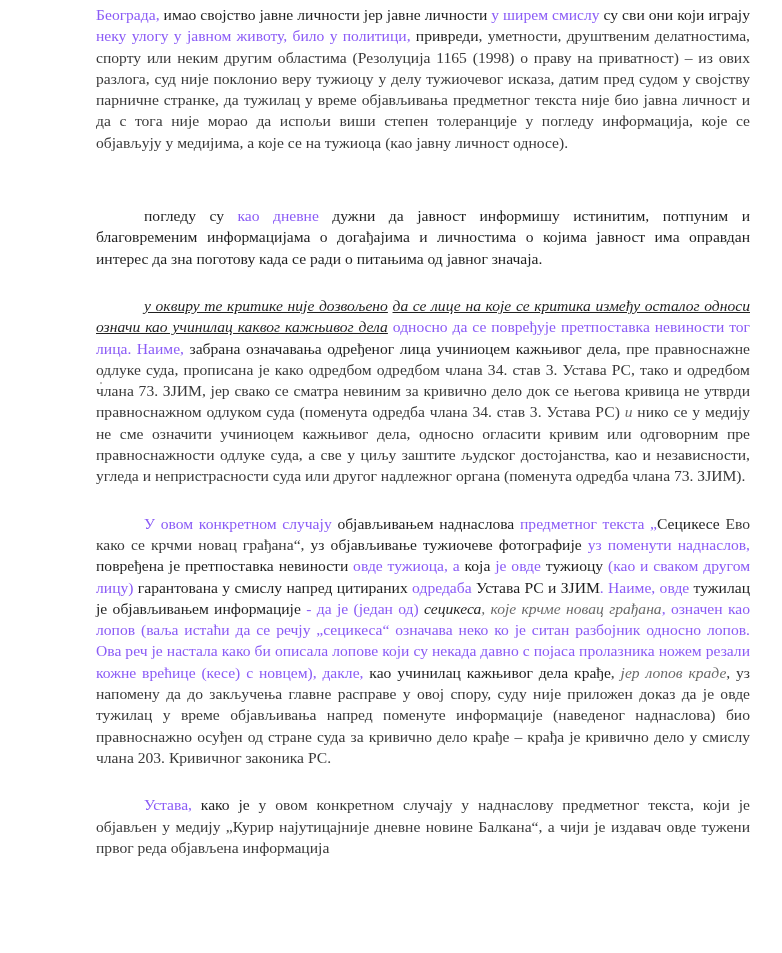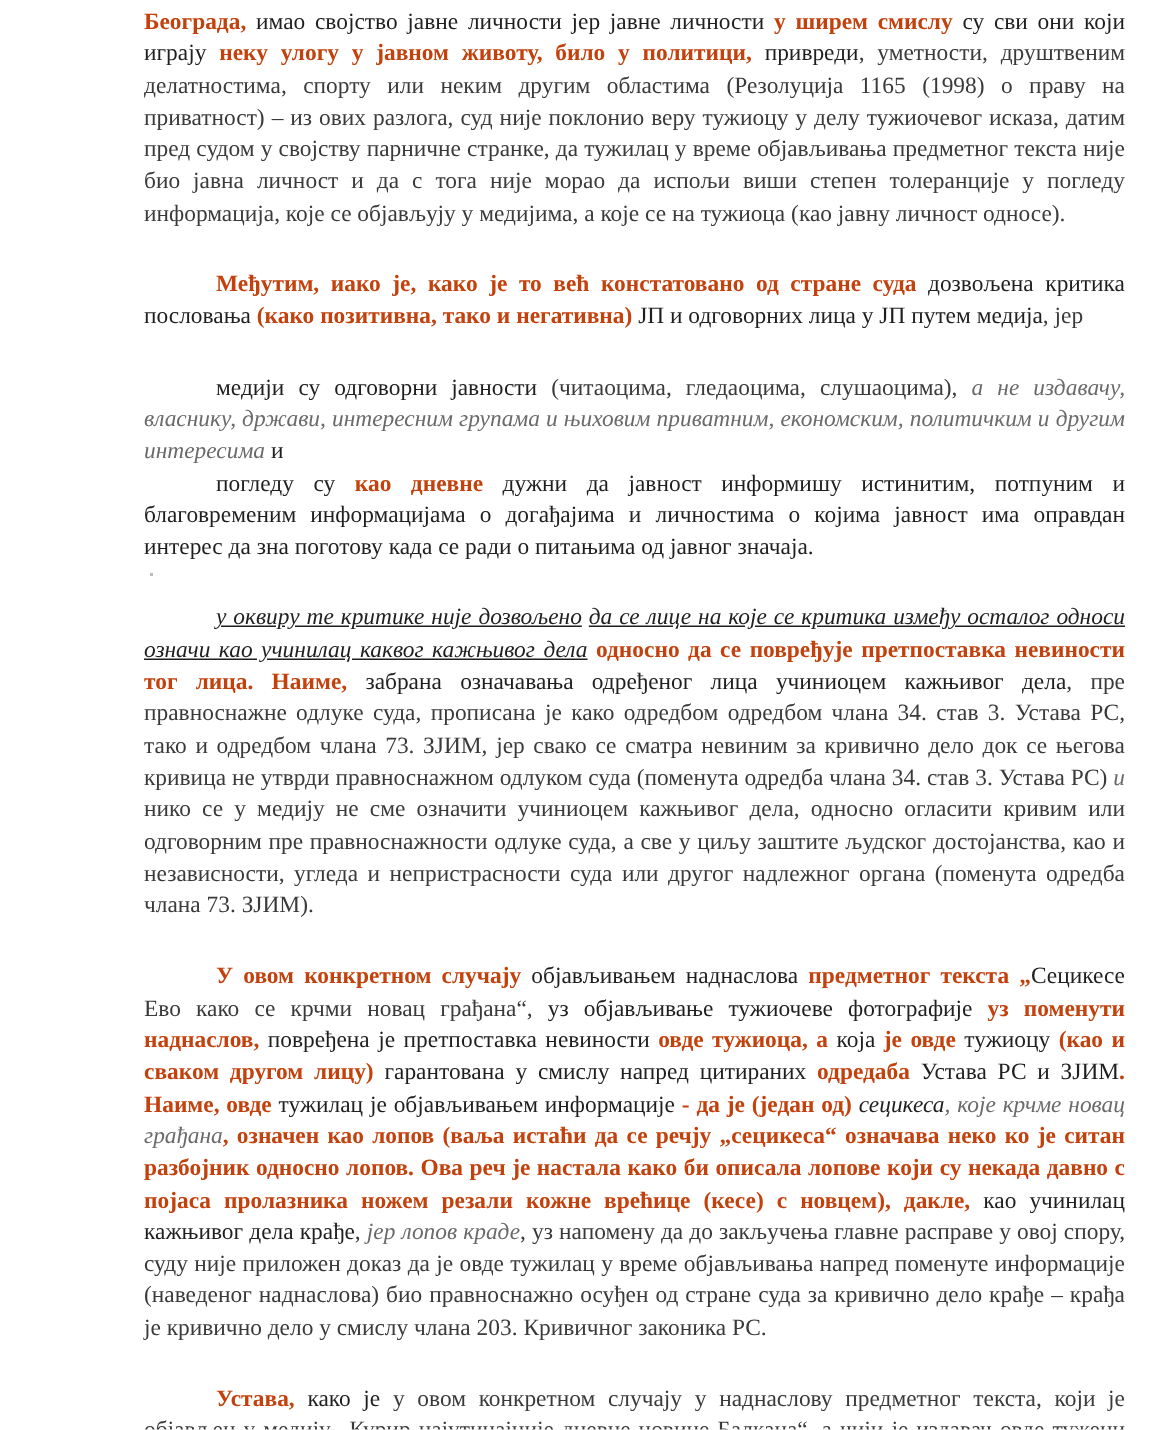--- a/index.html
+++ b/index.html
@@ -11,33 +11,31 @@
     .page {
       position: absolute; left: 96px; top: 4px; width: 654px;
       font-size: 15.6px; line-height: 21.3px; text-align: justify;
     }
     .para { margin: 0; }
     .indent { text-indent: 48px; }
     .b { font-weight: normal; color: #1f1f1f; }
     .i { font-style: italic; color: #6a6a6a; }
     .bi { font-weight: normal; font-style: italic; color: #1f1f1f; }
     .u { text-decoration: underline; }
-    .faint { color: #c2410c; font-weight: bold; }
+    .faint { color: #8b5cf6; }
     .gap-lg { height: 26px; }
     .speck { position: absolute; left: 100px; top: 382px; width: 2px; height: 2px; background: #bbb; }
   </style>
 </head>
 <body>
 
 <div class="page">
   <p class="para" id="p1"><span class="faint">Београда, </span><span class="b">имао својство јавне личности јер јавне личности</span><span class="faint"> у ширем смислу </span><span class="b">су сви они који играју</span><span class="faint"> неку улогу у јавном животу, било у политици, </span><span class="b">привреди</span><span class="">, уметности, друштвеним делатностима, спорту или неким другим областима (Резолуција 1165 (1998) о праву на приватност) – из ових разлога, суд није поклонио веру тужиоцу у делу тужиочевог исказа, датим пред судом у својству парничне странке, да тужилац у време објављивања предметног текста није био јавна личност и да с тога није морао да испољи виши степен толеранције у погледу информација, које се објављују у медијима, а које се на тужиоца (као јавну личност односе).</span></p>
   <div class="gap-lg"></div>
-  <p class="para indent" id="p2"><span class="faint">Међутим, иако је, како је то већ констатовано од стране суда </span><span class="b">дозвољена критика пословања</span><span class="faint"> (како позитивна, тако и негативна) </span><span class="b">ЈП и одговорних лица у ЈП путем медија</span><span class="">, јер</span></p>
   <div class="gap-lg"></div>
-  <p class="para indent" id="p3"><span class="b">медији су одговорни јавности</span><span class=""> (читаоцима, гледаоцима, слушаоцима), </span><span class="i">а не издавачу, власнику, држави, интересним групама и њиховим приватним, економским, политичким и другим интересима</span><span class="b"> и</span></p>
   <p class="para indent" id="p4"><span class="b">погледу су</span><span class="faint"> као дневне </span><span class="b">дужни да јавност информишу истинитим, потпуним и благовременим информацијама о догађајима и личностима о којима јавност има оправдан интерес да зна поготову када се ради о питањима од јавног значаја.</span></p>
   <div class="gap-lg"></div>
   <p class="para indent" id="p5"><span class="bi u">у оквиру те критике није дозвољено</span><span class=""> </span><span class="bi u">да се лице на које се критика између осталог односи означи као учинилац каквог кажњивог дела</span><span class="faint"> односно да се повређује претпоставка невиности тог лица. Наиме, </span><span class="b">забрана означавања одређеног лица учиниоцем кажњивог дела</span><span class="">, пре правноснажне одлуке суда, прописана је како одредбом одредбом члана 34. став 3. Устава РС, тако и одредбом члана 73. ЗЈИМ, јер свако се сматра невиним за кривично дело док се његова кривица не утврди правноснажном одлуком суда (поменута одредба члана 34. став 3. Устава РС) </span><span class="i">и</span><span class=""> нико се у медију не сме означити учиниоцем кажњивог дела, односно огласити кривим или одговорним пре правноснажности одлуке суда, а све у циљу заштите људског достојанства, као и независности, угледа и непристрасности суда или другог надлежног органа (поменута одредба члана 73. ЗЈИМ).</span></p>
   <div class="gap-lg"></div>
   <p class="para indent" id="p6"><span class="faint">У овом конкретном случају </span><span class="b">објављивањем наднаслова</span><span class="faint"> предметног текста „</span><span class="b">Сецикесе</span><span class=""> Ево како се крчми новац грађана“, </span><span class="b">уз објављивање тужиочеве фотографије</span><span class="faint"> уз поменути наднаслов, </span><span class="b">повређена је претпоставка невиности</span><span class="faint"> овде тужиоца, а </span><span class="b">која</span><span class="faint"> је овде </span><span class="b">тужиоцу</span><span class="faint"> (као и сваком другом лицу) </span><span class="b">гарантована у смислу напред цитираних</span><span class="faint"> одредаба </span><span class="b">Устава РС и ЗЈИМ</span><span class="faint">. Наиме, овде </span><span class="b">тужилац је објављивањем информације</span><span class="faint"> - да је (један од) </span><span class="bi">сецикеса</span><span class="i">, које крчме новац грађана</span><span class="faint">, означен као лопов (ваља истаћи да се речју „сецикеса“ означава неко ко је ситан разбојник односно лопов. Ова реч је настала како би описала лопове који су некада давно с појаса пролазника ножем резали кожне врећице (кесе) с новцем), дакле, </span><span class="b">као учинилац кажњивог дела крађе</span><span class="">, </span><span class="i">јер лопов краде</span><span class="">, уз напомену да до закључења главне расправе у овој спору, суду није приложен доказ да је овде тужилац у време објављивања напред поменуте информације (наведеног наднаслова) био правноснажно осуђен од стране суда за кривично дело крађе – крађа је кривично дело у смислу члана 203. Кривичног законика РС.</span></p>
   <div class="gap-lg"></div>
   <p class="para indent" id="p7"><span class="faint">Устава, </span><span class="b">како је</span><span class=""> у овом конкретном случају у наднаслову предметног текста, који је објављен у медију „Курир најутицајније дневне новине Балкана“, а чији је издавач овде тужени првог реда објављена информација </span></p>
 </div>
 <div class="speck"></div>
 

